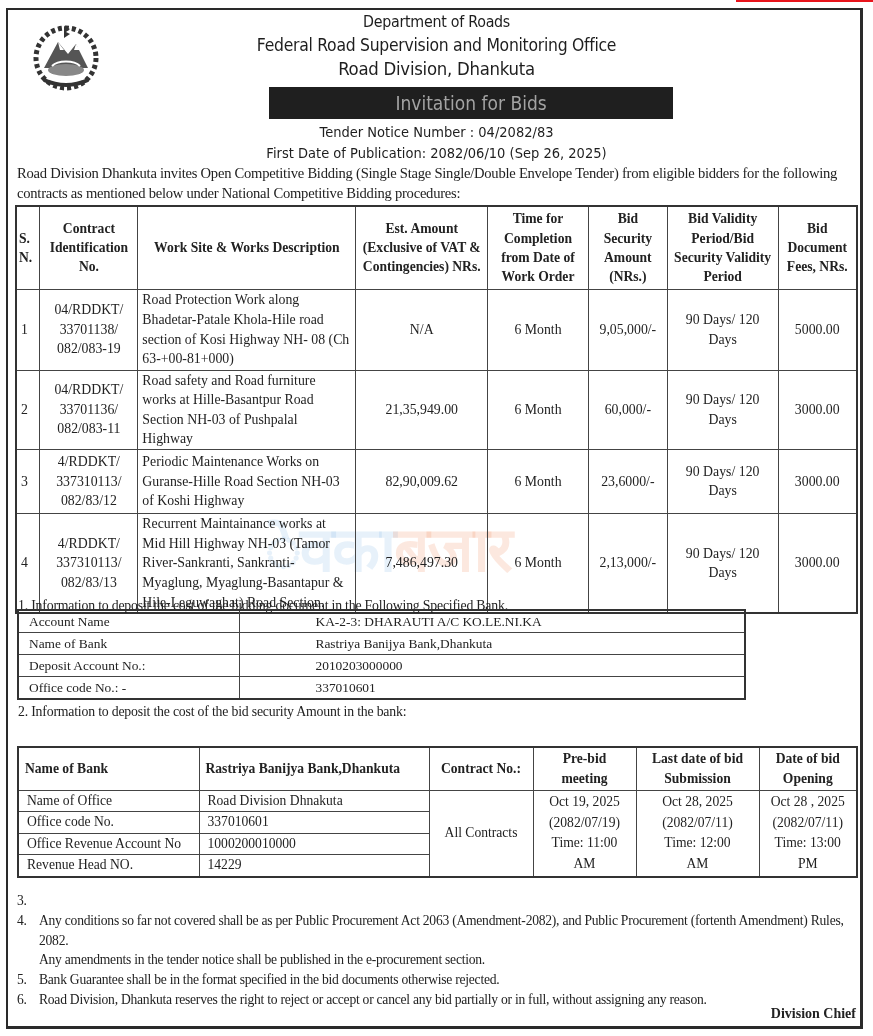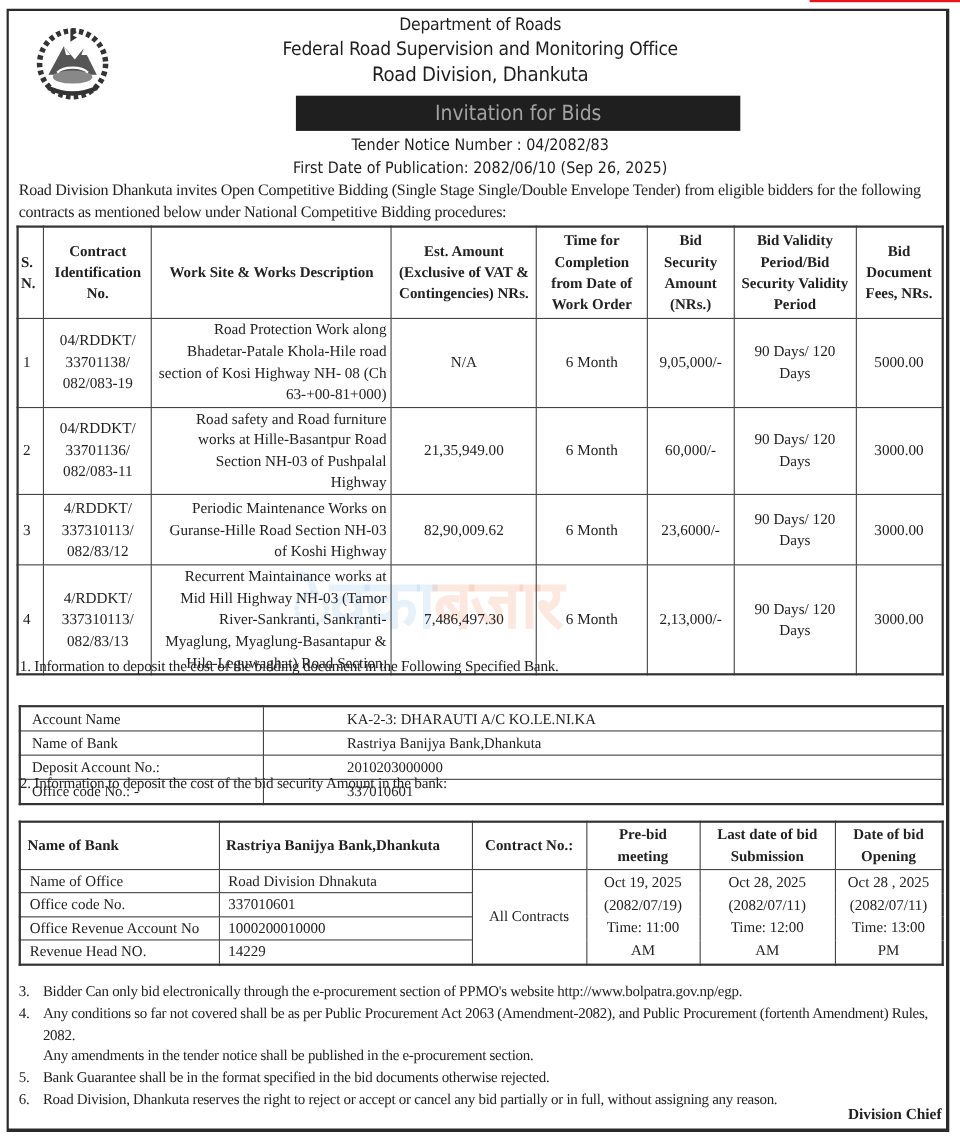--- a/index.html
+++ b/index.html
@@ -14,26 +14,26 @@
     .ifb { position: absolute; left: 269px; top: 87px; width: 404px; height: 32px; background: #1f1f1f; color: #a3a3a3; font-family: "DejaVu Sans", sans-serif; font-size: 19px; text-align: center; line-height: 32px; }
     .ifb span { display: inline-block; transform: scaleX(0.9); }
     .tn { top: 124px; font-size: 14.5px; transform: scaleX(0.9); }
     .fdp { top: 145px; font-size: 14.5px; transform: scaleX(0.9); }
     .intro { position: absolute; left: 17px; top: 164px; width: 848px; font-size: 14.6px; line-height: 19.5px; letter-spacing: -0.25px; }
     table { border-collapse: collapse; position: absolute; font-family: "Liberation Serif", serif; color: #222; }
     td, th { border: 1px solid #444; padding: 0 4px; font-size: 13.8px; line-height: 19.6px; }
     .main { left: 15px; top: 205px; width: 843px; border: 2px solid #333; }
     .main th { font-weight: bold; text-align: center; font-size: 13.6px; line-height: 19.2px; }
     .main td { text-align: center; vertical-align: middle; }
-    .main td.desc { text-align: right; }
+    .main td.desc { text-align: left; }
     .main td.sn { text-align: left; }
     .sect { position: absolute; left: 18px; font-weight: normal; font-size: 13.8px; letter-spacing: -0.2px; }
     .s1 { top: 598px; }
     .s2 { top: 704px; }
-    .bank1 { left: 17px; top: 641px; width: 841px; border: 2px solid #333; }
+    .bank1 { left: 17px; top: 609px; width: 729px; border: 2px solid #333; }
     .bank1 td { font-size: 13.4px; line-height: 21px; padding: 0 10px; }
     .bank1 td.v { padding-left: 76px; }
     .bank2 { left: 17px; top: 746px; width: 841px; border: 2px solid #333; }
     .bank2 td { font-size: 13.6px; line-height: 20.5px; padding: 0 8px; }
     .bank2 th { font-size: 13.6px; line-height: 20px; padding: 0 6px; font-weight: bold; }
     .bank2 .c { text-align: center; }
     .notes { position: absolute; left: 17px; top: 891px; width: 848px; font-size: 13.6px; line-height: 19.8px; letter-spacing: -0.25px; }
     .note { display: flex; }
     .note .num { width: 22px; flex-shrink: 0; }
     .note.cont { padding-left: 22px; }
@@ -214,21 +214,20 @@
   <tr>
     <td>Revenue Head NO.</td>
     <td>14229</td>
   </tr>
 </tbody>
   </table>
 
 <div class="notes">
   <div class="note">
       <span class="num">3.</span>
-      <span>Bidder Can only bid electronically through the e-procurement section of PPMO's website http://www.bolpatra.gov.np/egp.</span>
     </div>
   <div class="note">
       <span class="num">4.</span>
       <span>Any conditions so far not covered shall be as per Public Procurement Act 2063 (Amendment-2082), and Public Procurement (fortenth Amendment) Rules, 2082.</span>
     </div>
   <div class="note cont">
       <span>Any amendments in the tender notice shall be published in the e-procurement section.</span>
     </div>
   <div class="note">
       <span class="num">5.</span>

